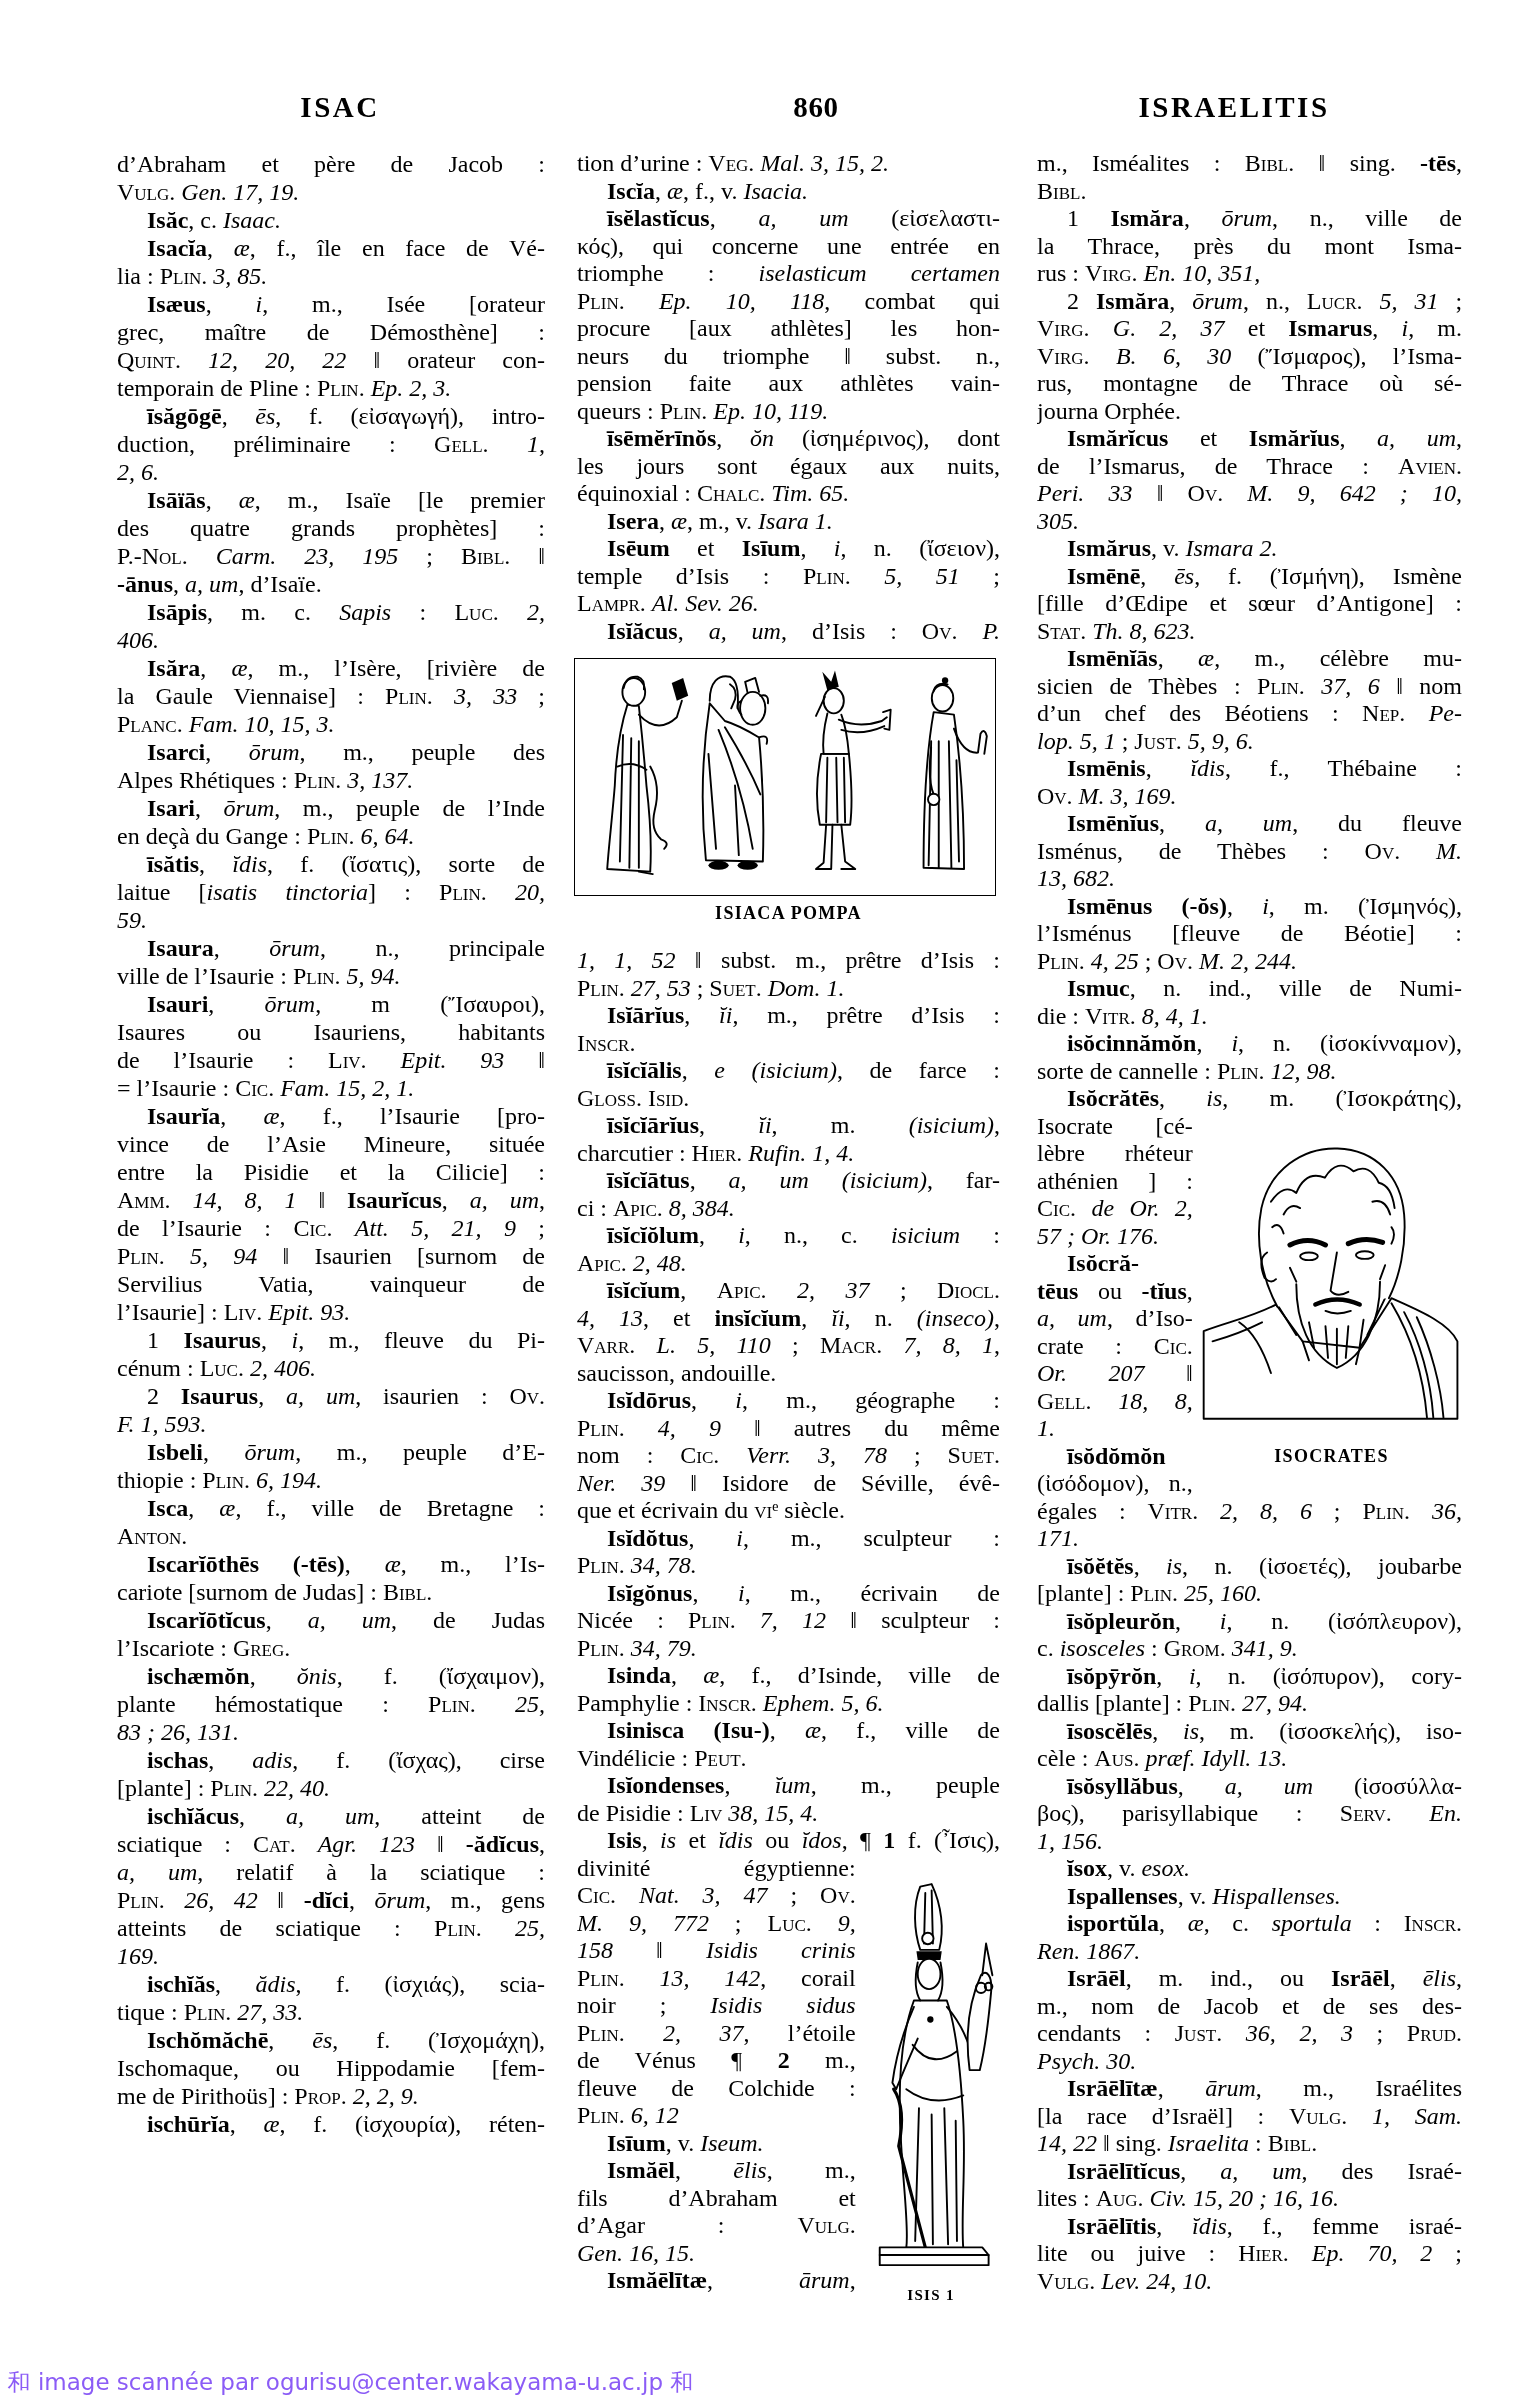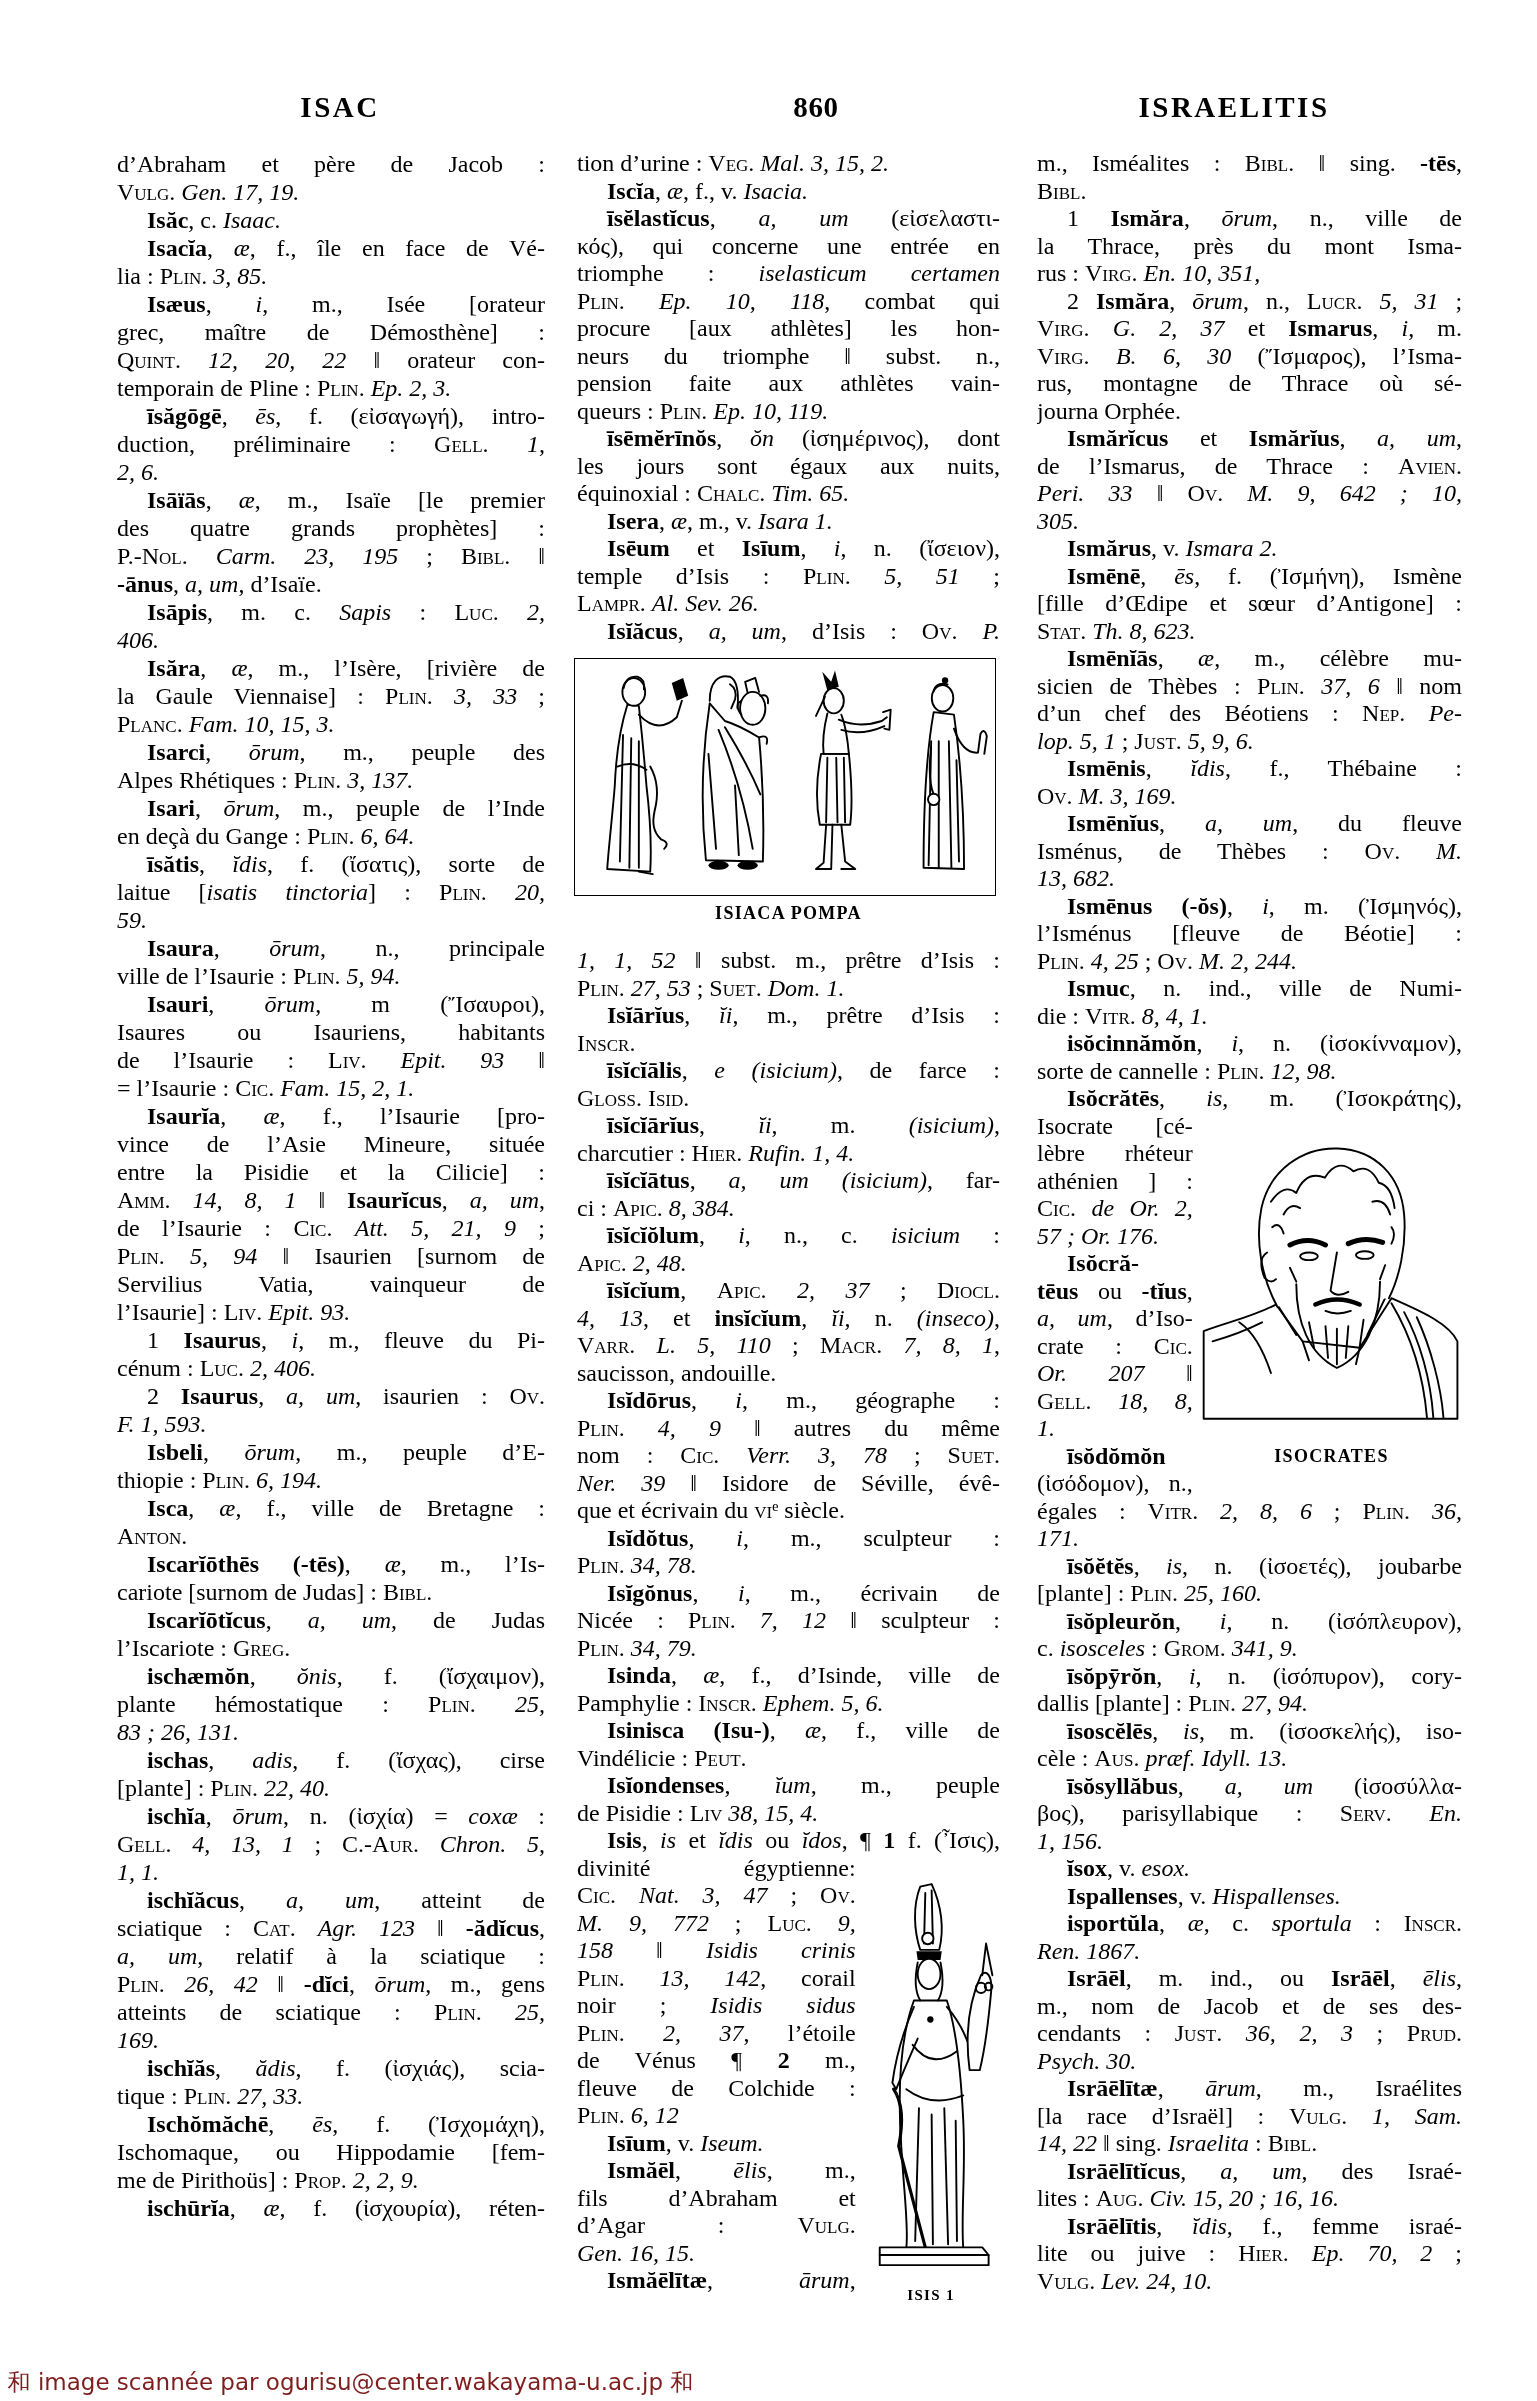--- a/index.html
+++ b/index.html
@@ -44,21 +44,21 @@
   .fig-block .caption { top: 258px; }
   .fig-isocrates { float: right; width: 261px; height: 358px; margin-left: 8.2px; position: relative; }
   .fig-isocrates svg { position: absolute; left: 0; top: 19.7px; width: 261px; height: 288px; }
   .fig-isocrates .caption { top: 333px; }
   .fig-isis { float: right; width: 138px; height: 456px; margin-left: 6.3px; position: relative; }
   .fig-isis svg { position: absolute; left: 0; top: 25px; width: 138px; height: 393px; }
   .fig-isis .caption { top: 430px; font-size: 15px; }
 
   #footer {
     position: absolute; left: 7.6px; top: 2368px; font-family: "DejaVu Sans", sans-serif;
-    font-size: 23px; line-height: 28px; white-space: nowrap; color: #7f1d1d;
+    font-size: 23px; line-height: 28px; white-space: nowrap; color: #8b5cf6;
   }
   svg .ink { stroke: #000; stroke-width: 3; fill: none; stroke-linejoin: round; stroke-linecap: round; }
   svg .fillw { fill: #fff; }
   svg .fillk { fill: #000; }
 </style>
 </head>
 <body>
 
 <div class="hdr" id="hdr-left">ISAC</div>
 <div class="hdr" id="hdr-num">860</div>
@@ -160,25 +160,20 @@
       <div class="line end">l’Iscariote : <span class="sc">Greg</span>.</div>
     </div>
     <div class="entry">
       <div class="line first"><span class="b">ischæmŏn</span>, <span class="i">ŏnis</span>, f. (ἴσχαιμον),</div>
       <div class="line">plante hémostatique : <span class="sc">Plin</span>. <span class="i">25,</span></div>
       <div class="line end"><span class="i">83 ; 26, 131.</span></div>
     </div>
     <div class="entry">
       <div class="line first"><span class="b">ischas</span>, <span class="i">adis</span>, f. (ἴσχας), cirse</div>
       <div class="line end">[plante] : <span class="sc">Plin</span>. <span class="i">22, 40.</span></div>
-    </div>
-    <div class="entry">
-      <div class="line first"><span class="b">ischĭa</span>, <span class="i">ōrum</span>, n. (ἰσχία) = <span class="i">coxæ</span> :</div>
-      <div class="line"><span class="sc">Gell</span>. <span class="i">4, 13, 1</span> ; <span class="sc">C.-Aur</span>. <span class="i">Chron. 5,</span></div>
-      <div class="line end"><span class="i">1, 1.</span></div>
     </div>
     <div class="entry">
       <div class="line first"><span class="b">ischĭăcus</span>, <span class="i">a, um</span>, atteint de</div>
       <div class="line">sciatique : <span class="sc">Cat</span>. <span class="i">Agr. 123</span> ‖ <span class="b">-ădĭcus</span>,</div>
       <div class="line"><span class="i">a, um</span>, relatif à la sciatique :</div>
       <div class="line"><span class="sc">Plin</span>. <span class="i">26, 42</span> ‖ <span class="b">-dĭci</span>, <span class="i">ōrum</span>, m., gens</div>
       <div class="line">atteints de sciatique : <span class="sc">Plin</span>. <span class="i">25,</span></div>
       <div class="line end"><span class="i">169.</span></div>
     </div>
     <div class="entry">

